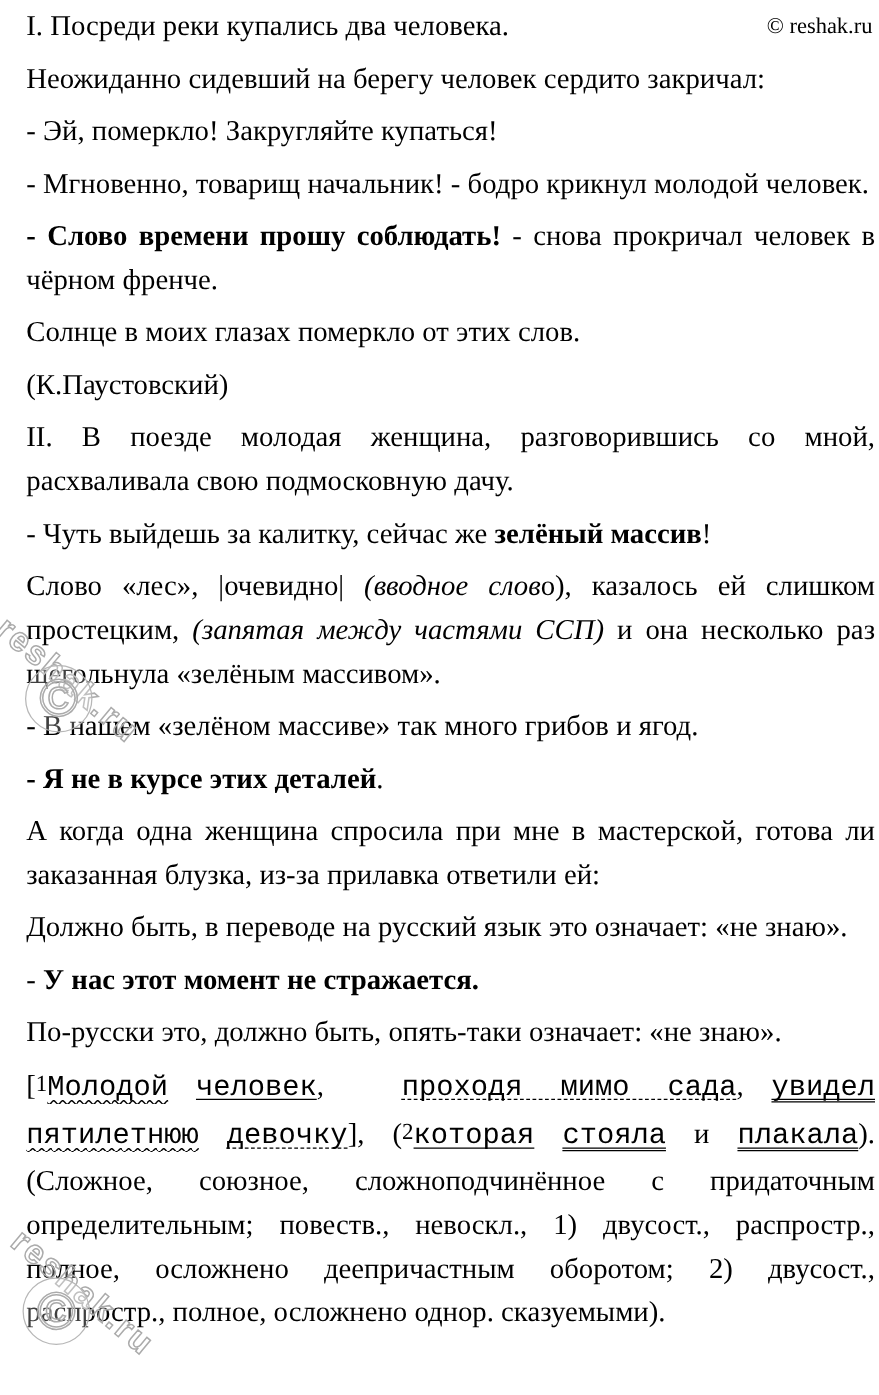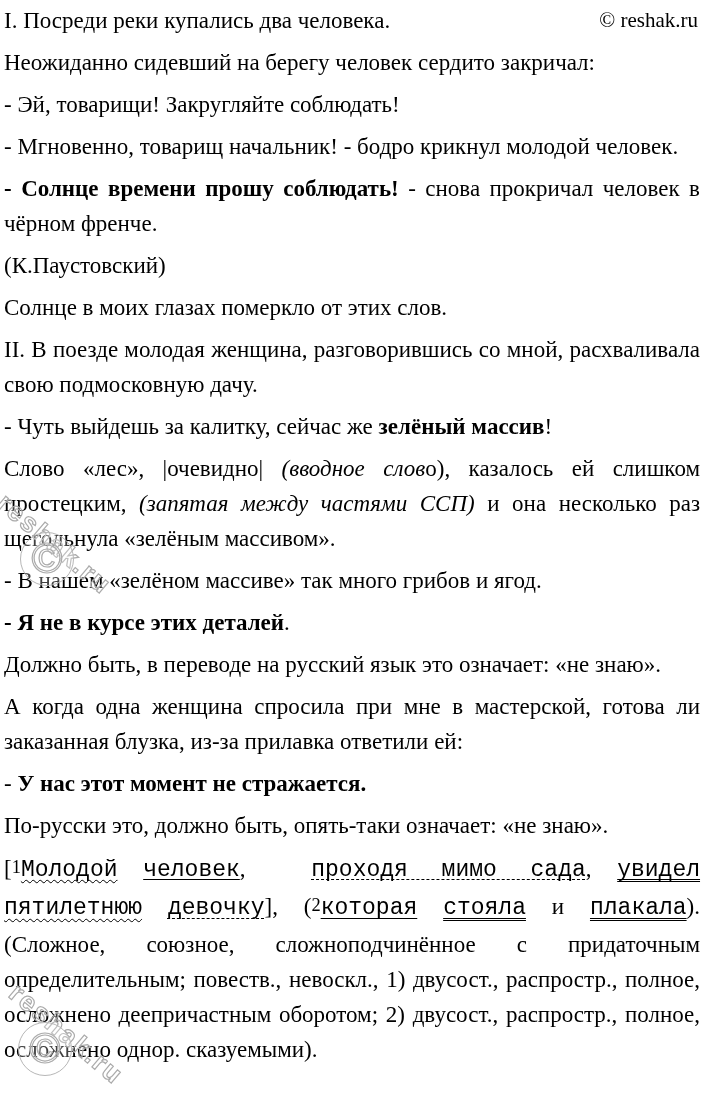--- a/index.html
+++ b/index.html
@@ -6,28 +6,28 @@
   body {
     width: 703px; height: 1116px;
     background: #ffffff;
     font-family: "Liberation Serif", "DejaVu Serif", serif;
     font-size: 23px;
     line-height: 35px;
     color: #000000;
     position: relative;
     overflow: hidden;
   }
-  #doc { padding: 3px 3px 0 4px; }
+  #doc { padding: 3px 3px 0 21px; }
   .header-row {
     display: flex;
     justify-content: space-between;
     align-items: flex-start;
     margin: 0 0 7px 0;
   }
-  .copyright { font-size: 21px; white-space: nowrap; padding-right: 2px; }
+  .copyright { font-size: 18px; white-space: nowrap; padding-right: 2px; }
   p.para { margin: 0 0 7px 0; text-align: justify; }
   .bold { font-weight: bold; }
   .italic { font-style: italic; }
   .sup { font-size: 0.8em; vertical-align: 0.18em; }
   .u-solid, .u-double, .u-wavy, .u-dashdot, .u-dashed {
     text-decoration-line: underline;
     text-decoration-color: #000;
     text-decoration-skip-ink: none;
     text-underline-offset: 3px;
     text-decoration-thickness: 1.4px;
@@ -72,32 +72,32 @@
 </head>
 <body>
 
 <div id="doc">
   <div class="header-row">
     <span>I. Посреди реки купались два человека.</span>
     <span class="copyright">© reshak.ru</span>
   </div>
   <div id="doc-body">
       <p class="para"><span>Неожиданно сидевший на берегу человек сердито закричал:</span></p>
-      <p class="para"><span>- Эй, товарищи! Закругляйте соблюдать!</span></p>
+      <p class="para"><span>- Эй, померкло! Закругляйте купаться!</span></p>
       <p class="para"><span>- Мгновенно, товарищ начальник! - бодро крикнул молодой человек.</span></p>
-      <p class="para"><span class="bold">- Солнце времени прошу соблюдать!</span><span> - снова прокричал человек в чёрном френче.</span></p>
+      <p class="para"><span class="bold">- Слово времени прошу соблюдать!</span><span> - снова прокричал человек в чёрном френче.</span></p>
+      <p class="para"><span>Солнце в моих глазах померкло от этих слов.</span></p>
       <p class="para"><span>(К.Паустовский)</span></p>
-      <p class="para"><span>Солнце в моих глазах померкло от этих слов.</span></p>
       <p class="para"><span>II. В поезде молодая женщина, разговорившись со мной, расхваливала свою подмосковную дачу.</span></p>
       <p class="para"><span>- Чуть выйдешь за калитку, сейчас же </span><span class="bold">зелёный массив</span><span>!</span></p>
       <p class="para"><span>Слово «лес», |очевидно| </span><span class="italic">(вводное слов</span><span>о), казалось ей слишком простецким, </span><span class="italic">(запятая между частями ССП)</span><span> и она несколько раз щегольнула «зелёным массивом».</span></p>
       <p class="para"><span>- В нашем «зелёном массиве» так много грибов и ягод.</span></p>
       <p class="para"><span class="bold">- Я не в курсе этих деталей</span><span>.</span></p>
+      <p class="para"><span>А когда одна женщина спросила при мне в мастерской, готова ли заказанная блузка, из-за прилавка ответили ей:</span></p>
       <p class="para"><span>Должно быть, в переводе на русский язык это означает: «не знаю».</span></p>
-      <p class="para"><span>А когда одна женщина спросила при мне в мастерской, готова ли заказанная блузка, из-за прилавка ответили ей:</span></p>
       <p class="para"><span>- </span><span class="bold">У нас этот момент не стражается.</span></p>
       <p class="para"><span>По-русски это, должно быть, опять-таки означает: «не знаю».</span></p>
       <p class="para"><span>[</span><span class="sup">1</span><span class="u-wavy">Молодой</span><span> </span><span class="u-solid">человек</span><span>, </span><span class="u-dashdot">проходя мимо сада</span><span>, </span><span class="u-double">увидел</span><span> </span><span class="u-wavy">пятилетнюю</span><span> </span><span class="u-dashed">девочку</span><span>], (</span><span class="sup">2</span><span class="u-solid">которая</span><span> </span><span class="u-double">стояла</span><span> и </span><span class="u-double">плакала</span><span>). (Сложное, союзное, сложноподчинённое с придаточным определительным; повеств., невоскл., 1) двусост., распростр., полное, осложнено деепричастным оборотом; 2) двусост., распростр., полное, осложнено однор. сказуемыми).</span></p>
       <p class="para"></p>
     </div>
 </div>
 
 <div class="wm" style="left:0; top:0;">
   <span class="wm-text" style="position:absolute; left:12px; top:486px;">reshak.ru</span>
   <div class="wm-ring" style="left:20px; top:532px;">

